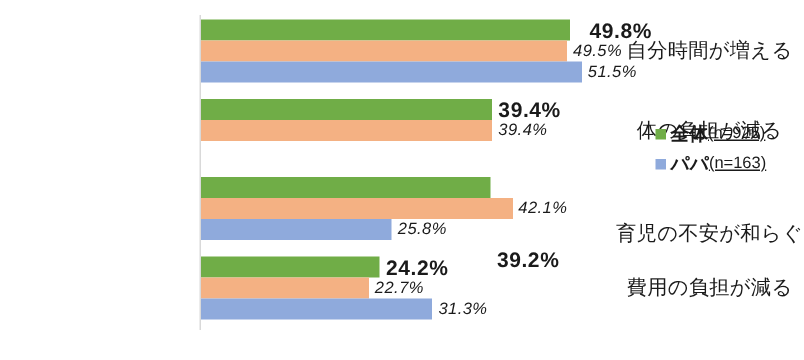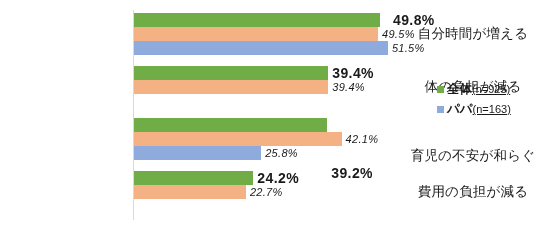--- a/index.html
+++ b/index.html
@@ -154,20 +154,24 @@
         <div class="cat-group" style="top: 170.5px; height: 42px; width: 536px;">
           <div class="cat-label" style="top: 12px;">費用の負担が減る</div>
           <div class="bar-row" style="top: 0px; width: 400px;">
             <div class="bar" style="width: 119.306px; background: rgb(112, 173, 71);"></div>
             <div class="bar-value big" style="left: 123.306px;">24.2%</div>
           </div>
           <div class="bar-row" style="top: 14px; width: 400px;">
             <div class="bar" style="width: 111.911px; background: rgb(244, 177, 131);"></div>
             <div class="bar-value small" style="left: 115.911px;">22.7%</div>
           </div>
+          <div class="bar-row" style="top: 28px; width: 400px;">
+            <div class="bar" style="width: 154.309px; background: rgb(143, 170, 220);"></div>
+            <div class="bar-value small" style="left: 158.309px;">31.3%</div>
+          </div>
         </div>
       </div>
   </div>
   <div class="legend" id="legend">
       <div class="legend-item">
         <span class="legend-swatch" style="background: rgb(112, 173, 71);"></span>
         <span class="legend-name">全体</span>
         <span class="legend-n">(n=925)</span>
       </div>
       <div class="legend-item">

